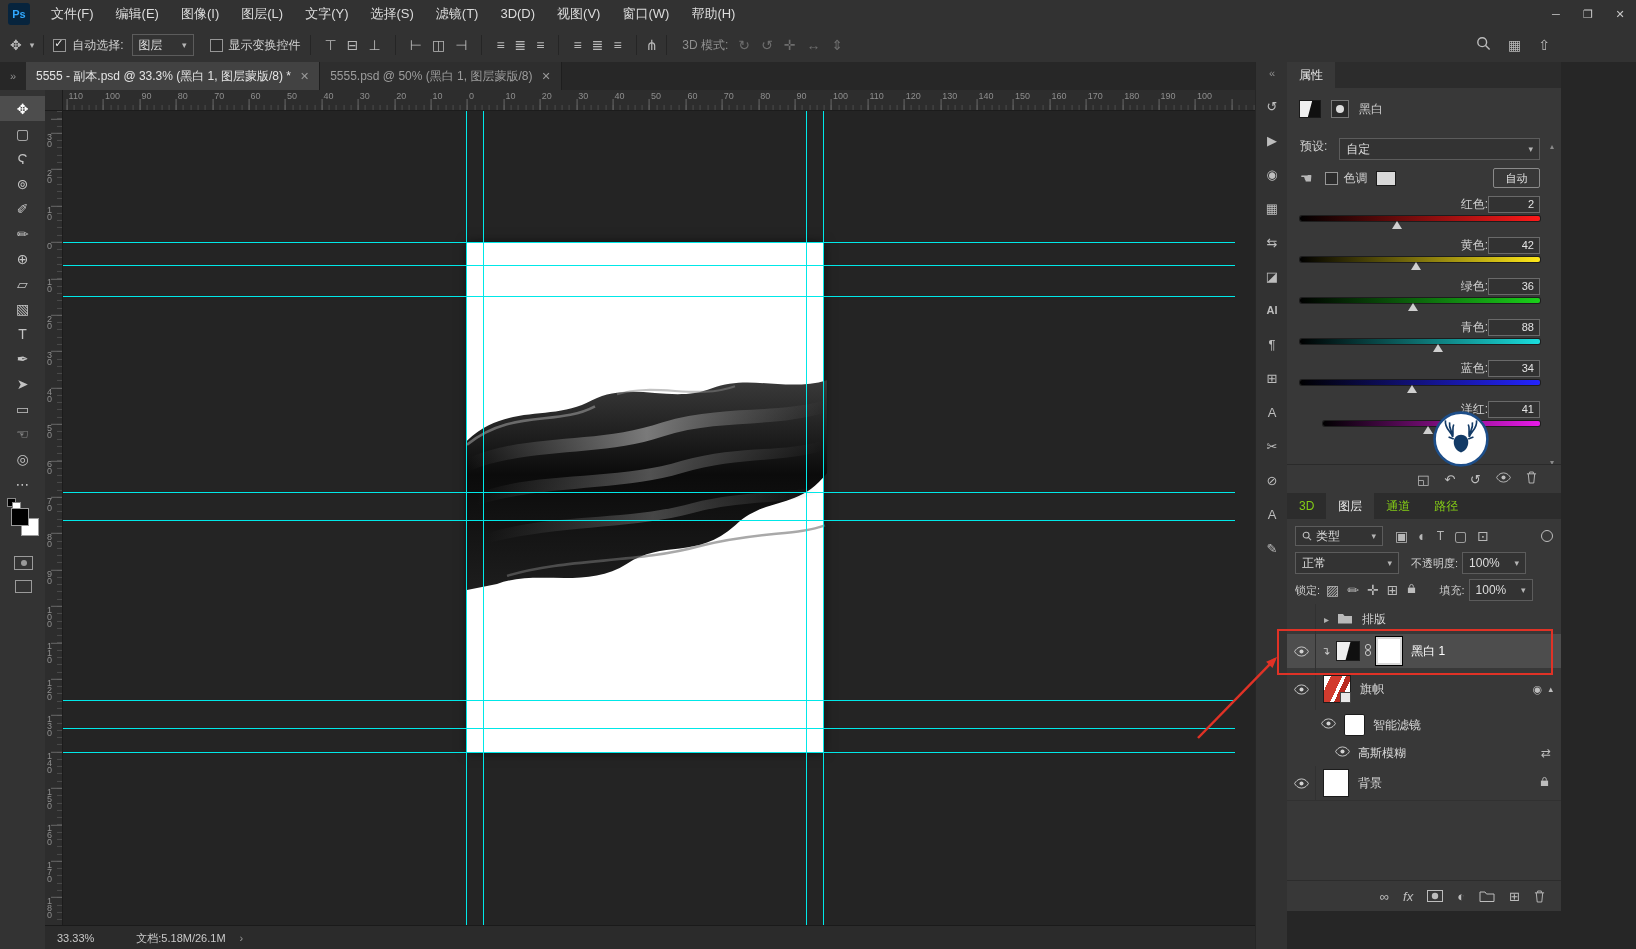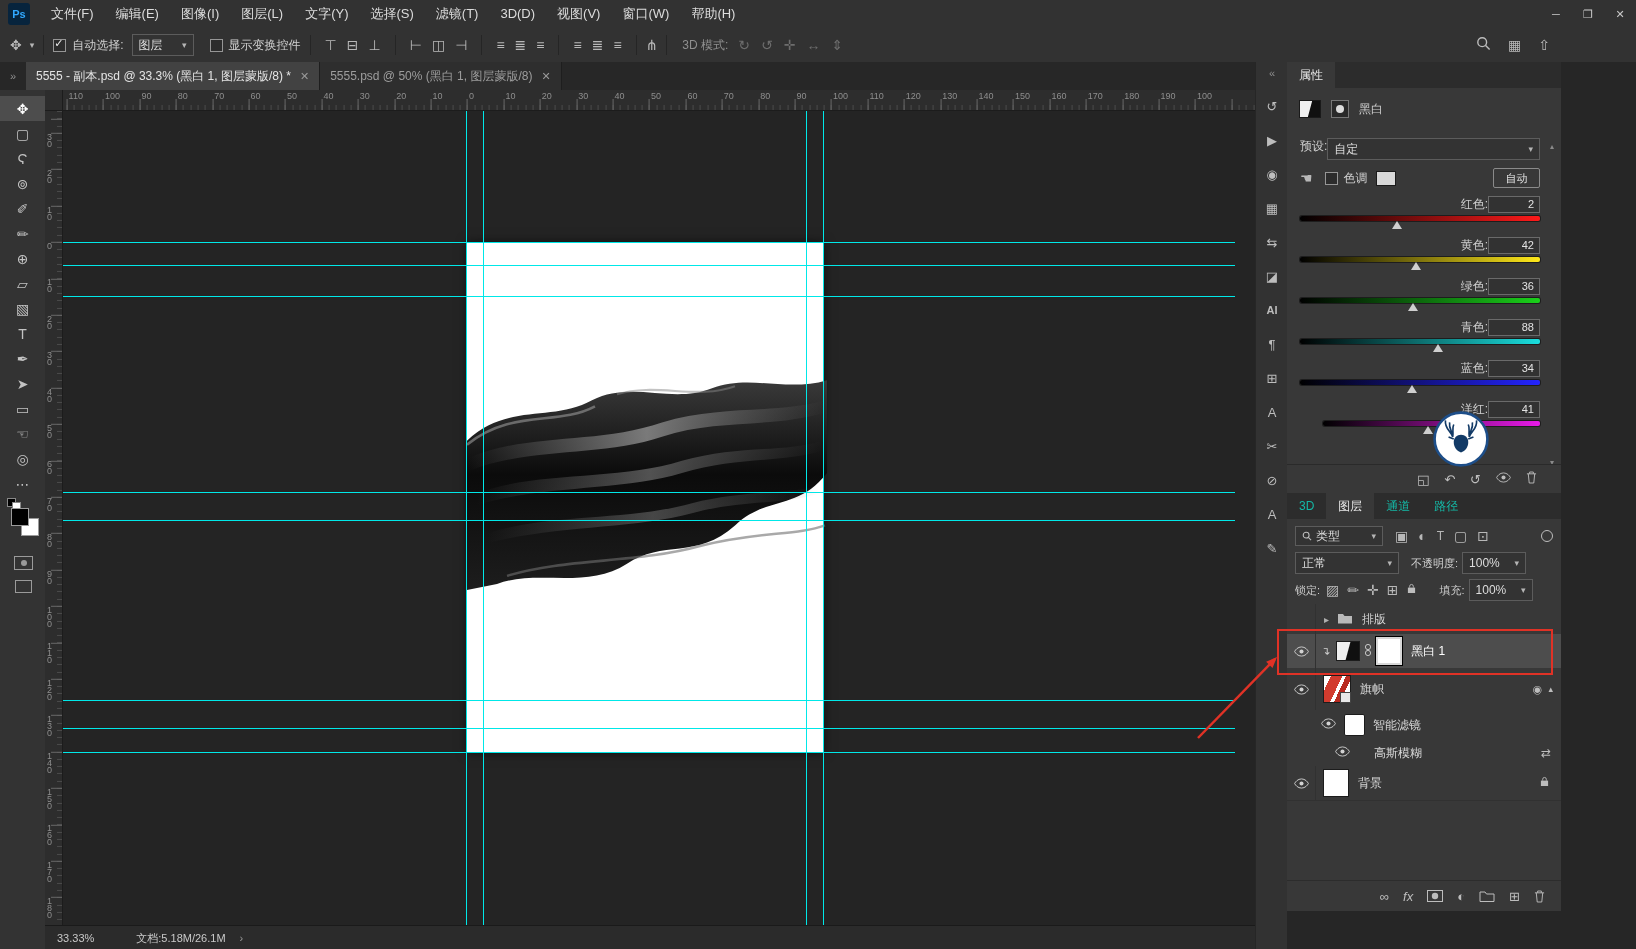--- a/index.html
+++ b/index.html
@@ -60,21 +60,21 @@
   .guide-h{position:absolute;left:17px;width:1173px;height:1px;z-index:6;}
   
   #statusbar{left:45px;top:925px;width:1210px;height:24px;background:#2b2b2b;border-top:1px solid #1a1a1a;display:flex;align-items:center;font-size:11px;color:#c9c9c9;}
   
   #iconstrip{left:1255px;top:62px;width:32px;height:887px;background:#323232;border-left:1px solid #262626;display:flex;flex-direction:column;align-items:center;}
   #collapse-chevron{height:18px;line-height:18px;color:#8f8f8f;font-size:11px;margin-top:2px;}
   .strip-ico{width:24px;height:20px;margin-top:14px;display:flex;align-items:center;justify-content:center;color:#bdbdbd;font-size:13px;flex:none;}
   
   #panels{left:1287px;top:62px;width:274px;height:849px;background:#383838;font-size:12px;}
   #panels .strip{position:absolute;left:0;right:0;background:#2c2c2c;}
-  .panel-tab{display:inline-block;padding:0 12px;line-height:26px;color:#14b8a6;}
+  .panel-tab{display:inline-block;padding:0 12px;line-height:26px;color:#84cc16;}
   .panel-tab.active{background:#383838;color:#e8e8e8;}
   .props-label{color:#cfcfcf;}
   .dropbox{height:20px;border:1px solid #5c5c5c;background:#333;color:#ddd;display:flex;align-items:center;padding:0 6px;font-size:12px;}
   .slider-row{position:absolute;left:13px;right:21px;height:38px;}
   .sl-head{display:flex;justify-content:flex-end;align-items:center;height:18px;margin-bottom:3px;}
   .sl-label{color:#cfcfcf;font-size:12px;}
   .sl-value{width:40px;height:15px;border:1px solid #6a6a6a;background:#323232;color:#e3e3e3;font-size:11px;text-align:right;padding:0 5px;line-height:15px;}
   .sl-track{position:relative;height:5px;border-radius:2px;box-shadow:0 0 0 1px #1d1d1d;}
   .sl-thumb{position:absolute;top:5px;width:0;height:0;border-left:5px solid transparent;border-right:5px solid transparent;border-bottom:8px solid #cfcfcf;transform:translateX(-5px);}
   .pfoot-ico{color:#bdbdbd;font-size:13px;}
@@ -430,21 +430,21 @@
   <div class="abs" style="left:12px;top:38px;display:flex;align-items:center;gap:10px">
     <span style="width:20px;height:16px;border:1px solid #1a1a1a;background:linear-gradient(105deg,#f0f0f0 48%,#101010 52%)"></span>
     <span style="width:16px;height:16px;border:1px solid #777;background:#2a2a2a;display:flex;align-items:center;justify-content:center">
       <span style="width:8px;height:8px;border-radius:50%;background:#ddd"></span>
     </span>
     <span class="props-label">黑白</span>
   </div>
 
   <div class="abs" style="left:13px;top:76px;right:21px;display:flex;align-items:flex-start">
     <span class="props-label">预设:</span>
-    <div class="dropbox" style="flex:1;margin-left:0;justify-content:space-between">
+    <div class="dropbox" style="flex:1;margin-left:12px;justify-content:space-between">
       <span>自定</span>
         <span class="caret">▾</span>
     </div>
   </div>
 
   <div class="abs" style="left:13px;top:106px;right:21px;display:flex;align-items:center">
     <span class="ico">☚</span>
     <span class="checkbox" style="margin-left:12px"></span>
     <span class="props-label" style="margin-left:6px">色调</span>
     <span style="width:18px;height:13px;background:#d8d8d8;border:1px solid #1a1a1a;margin-left:8px"></span>
@@ -652,21 +652,21 @@
   </div>
 
   <div class="lrow" style="top:678px;height:26px">
     <span style="width:48px"></span>
     <span>
       <svg width="15" height="11" viewBox="0 0 16 12">
           <path d="M8 1C4 1 1.5 4 .5 6 1.5 8 4 11 8 11s6.5-3 7.5-5C14.5 4 12 1 8 1z" fill="none" stroke="#d2d2d2"></path>
           <circle cx="8" cy="6" r="2.2" fill="#d2d2d2"></circle>
         </svg>
     </span>
-    <span style="margin-left:24px">高斯模糊</span>
+    <span style="margin-left:8px">高斯模糊</span>
     <span style="margin-left:auto;margin-right:10px;color:#bdbdbd">⇄</span>
   </div>
 
   <div class="lrow" style="top:704px;height:34px">
     <span class="eyecell">
       <svg width="15" height="11" viewBox="0 0 16 12">
           <path d="M8 1C4 1 1.5 4 .5 6 1.5 8 4 11 8 11s6.5-3 7.5-5C14.5 4 12 1 8 1z" fill="none" stroke="#d2d2d2"></path>
           <circle cx="8" cy="6" r="2.2" fill="#d2d2d2"></circle>
         </svg>
     </span>

